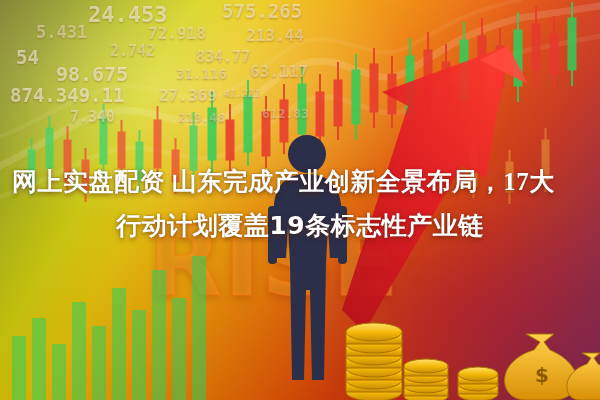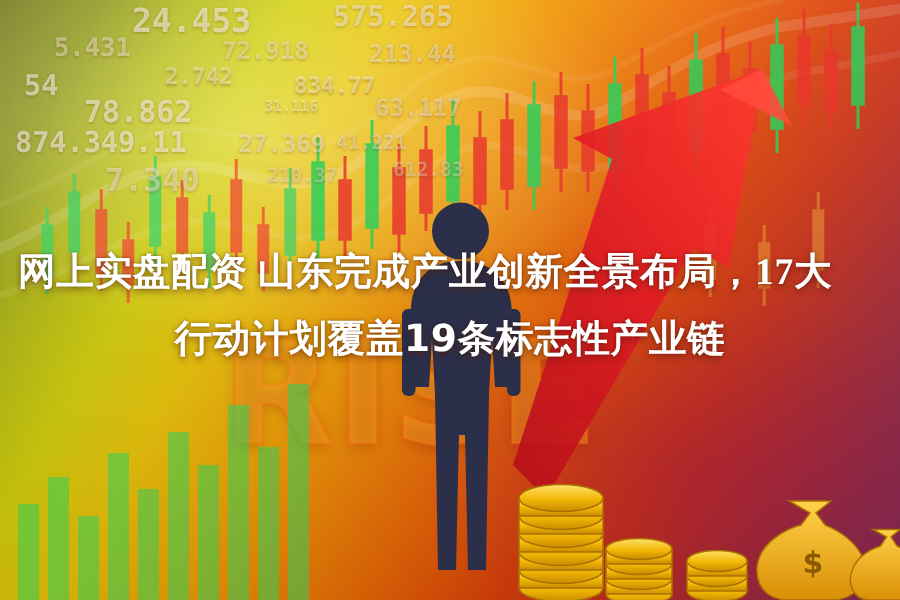--- a/index.html
+++ b/index.html
@@ -63,26 +63,26 @@
   }
   .n1 { left: 88px;  top: 2px;   font-size: 22px; }
   .n2 { left: 222px; top: 0px;   font-size: 19px; color: rgba(255,255,255,0.48); }
   .n3 { left: 36px;  top: 22px;  font-size: 17px; color: rgba(255,255,255,0.42);}
   .n4 { left: 148px; top: 24px;  font-size: 16px; color: rgba(255,255,255,0.40);}
   .n5 { left: 246px; top: 26px;  font-size: 16px; color: rgba(255,255,255,0.40);}
   .n6 { left: 16px;  top: 46px;  font-size: 19px; }
   .n7 { left: 110px; top: 42px;  font-size: 15px; color: rgba(255,255,255,0.38);}
   .n8 { left: 196px; top: 48px;  font-size: 15px; color: rgba(255,255,255,0.38);}
   .n9 { left: 56px;  top: 62px;  font-size: 20px; }
-  .n10{ left: 176px; top: 66px;  font-size: 10px; color: rgba(255,255,255,0.36);}
+  .n10{ left: 176px; top: 66px;  font-size: 14px; color: rgba(255,255,255,0.36);}
   .n11{ left: 250px; top: 62px;  font-size: 16px; color: rgba(255,255,255,0.36);}
   .n12{ left: 10px;  top: 84px;  font-size: 19px; }
   .n13{ left: 120px; top: 86px;  font-size: 16px; color: rgba(255,255,255,0.40); padding-left: 39px;}
-  .n14{ left: 224px; top: 88px;  font-size: 13px; color: rgba(255,255,255,0.34);}
-  .n15{ left: 70px;  top: 108px; font-size: 21px; color: rgba(255,255,255,0.42);}
+  .n14{ left: 224px; top: 88px;  font-size: 10px; color: rgba(255,255,255,0.34); font-style: italic;}
+  .n15{ left: 70px;  top: 108px; font-size: 15px; color: rgba(255,255,255,0.42);}
   .n16{ left: 178px; top: 110px; font-size: 13px; color: rgba(255,255,255,0.32);}
   .n17{ left: 262px; top: 106px; font-size: 13px; color: rgba(255,255,255,0.32);}
 
   
   .linechart {
     position: absolute;
     left: 0; top: 0;
     width: 600px; height: 400px;
     opacity: 0.45;
     pointer-events: none;
@@ -275,28 +275,28 @@
 
   <div class="numbers">
     <span class="n1">24.453</span>
     <span class="n2">575.265</span>
     <span class="n3">5.431</span>
     <span class="n4">72.918</span>
     <span class="n5">213.44</span>
     <span class="n6">54</span>
     <span class="n7">2.742</span>
     <span class="n8">834.77</span>
-    <span class="n9">78.862</span>
+    <span class="n9">98.675</span>
     <span class="n10">31.116</span>
     <span class="n11">63.117</span>
     <span class="n12">874.349.11</span>
     <span class="n13">27.369</span>
     <span class="n14">41.221</span>
     <span class="n15">7.340</span>
-    <span class="n16">210.37</span>
+    <span class="n16">219.48</span>
     <span class="n17">612.83</span>
   </div>
 
   <div class="rise-word">RISE</div>
 
   <svg class="greenbars" viewBox="0 0 250 160">
     <g fill="#2fcf5a" opacity="0.55">
       <rect x="2" y="96" width="14" height="64"></rect>
       <rect x="22" y="78" width="14" height="82"></rect>
       <rect x="42" y="104" width="14" height="56"></rect>

